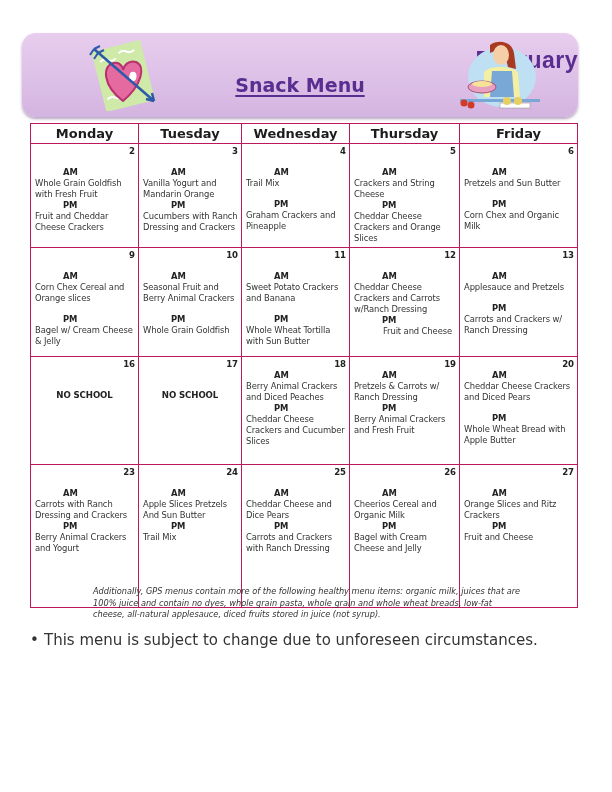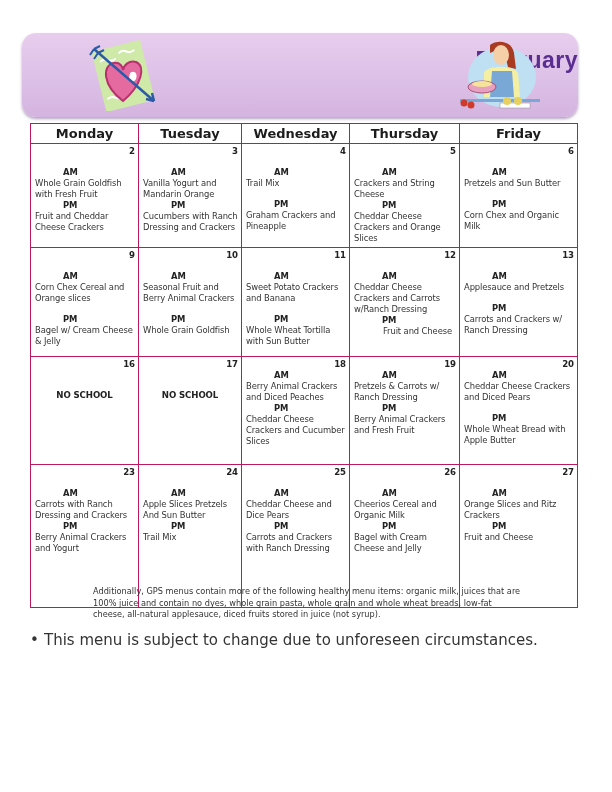--- a/index.html
+++ b/index.html
@@ -29,21 +29,21 @@
   .daynum { display:block; text-align:right; font-weight:bold; font-size:8.6px; color:#222;
             height:11px; line-height:11px; }
   .lbl { font-weight:bold; color:#222; display:block;margin-left:28px; }
   .txt { display:block; }
   .gap { display:block; height:10px; }
   .noschool { position:absolute; left:0; right:0; top:33px; text-align:center;
               font-weight:bold; font-size:8.6px; color:#222; }
   .center-txt { text-align:right; padding-right:4px; }
 
   .footnote { position:absolute; left:93px; top:586px; width:430px; font-size:8.2px;
-              line-height:11.5px; color:#333; }
+              line-height:11.5px; font-style:italic; color:#333; }
   .bullet { position:absolute; left:30px; top:631px; font-size:15px; color:#333; }
   .bullet .dot { display:inline-block; width:14px; }
 </style>
 </head>
 <body>
 
 <div class="banner">
   <div class="heart-art">
     <svg width="78" height="72" viewBox="0 0 78 72">
       <g transform="rotate(-14 39 36)">
@@ -55,20 +55,21 @@
       <path d="M39 62 C18 46 18 26 30 24 C36 23 39 28 39 31 C40 26 45 21 52 23 C62 27 58 46 39 62 Z" fill="#e56aa0" stroke="#b8306e" stroke-width="2"></path>
       <path d="M46 34 C50 31 54 34 52 40 C50 44 46 42 45 39 Z" fill="#ffffff"></path>
       <line x1="10" y1="10" x2="70" y2="62" stroke="#2d5aa8" stroke-width="2.5"></line>
       <path d="M70 62 L62 60 M70 62 L68 54" stroke="#2d5aa8" stroke-width="2.5"></path>
       <path d="M10 10 L6 16 M10 10 L16 7 M14 14 L10 20 M14 14 L20 11" stroke="#2d5aa8" stroke-width="2"></path>
     </svg>
   </div>
 
   <div class="title-wrap">
     <div class="title-main">February</div>
+    <div class="title-sub">Snack Menu</div>
   </div>
 
   <div class="chef-art">
     <svg width="88" height="76" viewBox="0 0 88 76">
       <ellipse cx="48" cy="38" rx="34" ry="30" fill="#bfe0f2"></ellipse>
       <path d="M36 6 C44 0 58 2 60 14 L62 30 L54 28 L50 12 C46 10 40 12 36 14 Z" fill="#a83a22"></path>
       <ellipse cx="47" cy="16" rx="8" ry="10" fill="#f4cfa8"></ellipse>
       <path d="M30 34 C32 26 60 26 64 34 L66 58 L30 58 Z" fill="#f4efa2"></path>
       <path d="M38 32 L58 32 L60 58 L36 58 Z" fill="#7aa8d6"></path>
       <ellipse cx="28" cy="48" rx="14" ry="6" fill="#e8a0c0" stroke="#a85078"></ellipse>

